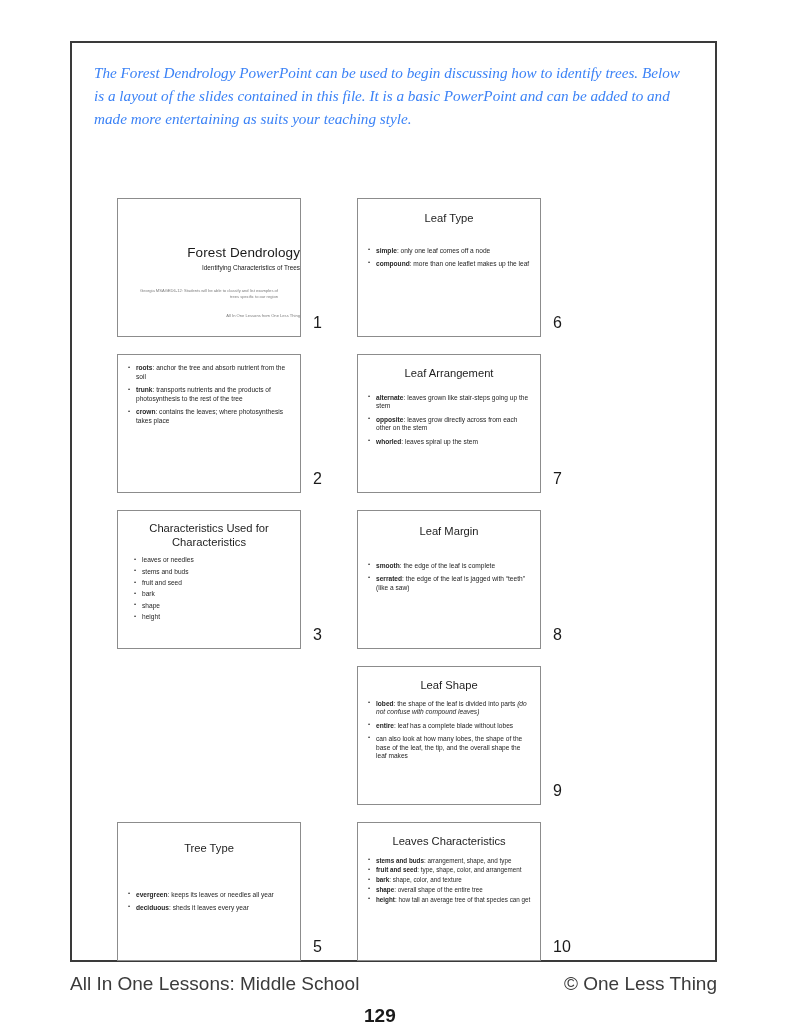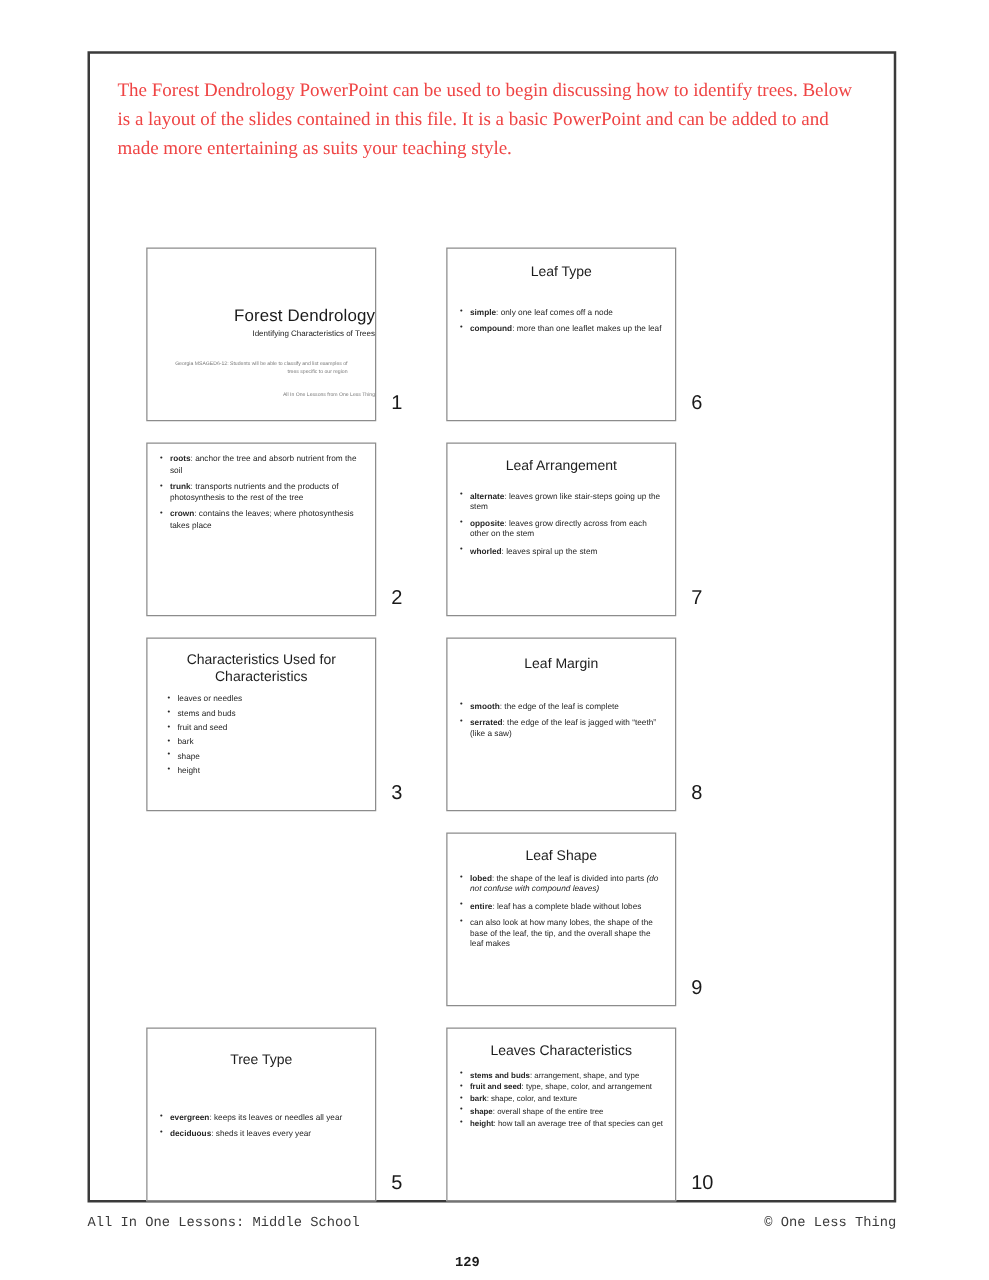--- a/index.html
+++ b/index.html
@@ -34,23 +34,24 @@
     font-weight: 400;
     font-size: 40px;
     line-height: 1.05;
     text-align: center;
     color: #2f2f2f;
     margin: 26px 0 0 0;
     letter-spacing: -0.4px;
   }
   .doc-intro {
     font-family: "Liberation Serif", serif;
+    font-style: italic;
     font-size: 15.2px;
     line-height: 1.52;
-    color: #ef4444;
+    color: #3b82f6;
     margin: 18px 22px 0 22px;
     text-align: left;
   }
 
   
   .slides-grid {
     position: absolute;
     left: 0;
     top: 155px;
     width: 100%;
@@ -165,22 +166,22 @@
     margin: 13px 0 0 0;
   }
 
   
   .page-footer {
     position: absolute;
     left: 70px;
     top: 973px;
     width: 647px;
     height: 24px;
-    font-family: Liberation Mono, monospace;
-    font-size: 11px;
+    font-family: Liberation Sans, sans-serif;
+    font-size: 19px;
     color: #3b3b3b;
   }
   .pf-left  { position: absolute; left: 0;     top: 0; }
   .pf-mid   { position: absolute; left: 294px; top: 0; font-weight: 700; color: #1a1a1a; margin-top: 32px; }
   .pf-right { position: absolute; right: 0;    top: 0; }
 </style>
 </head>
 <body>
 
 <div class="page-frame">

